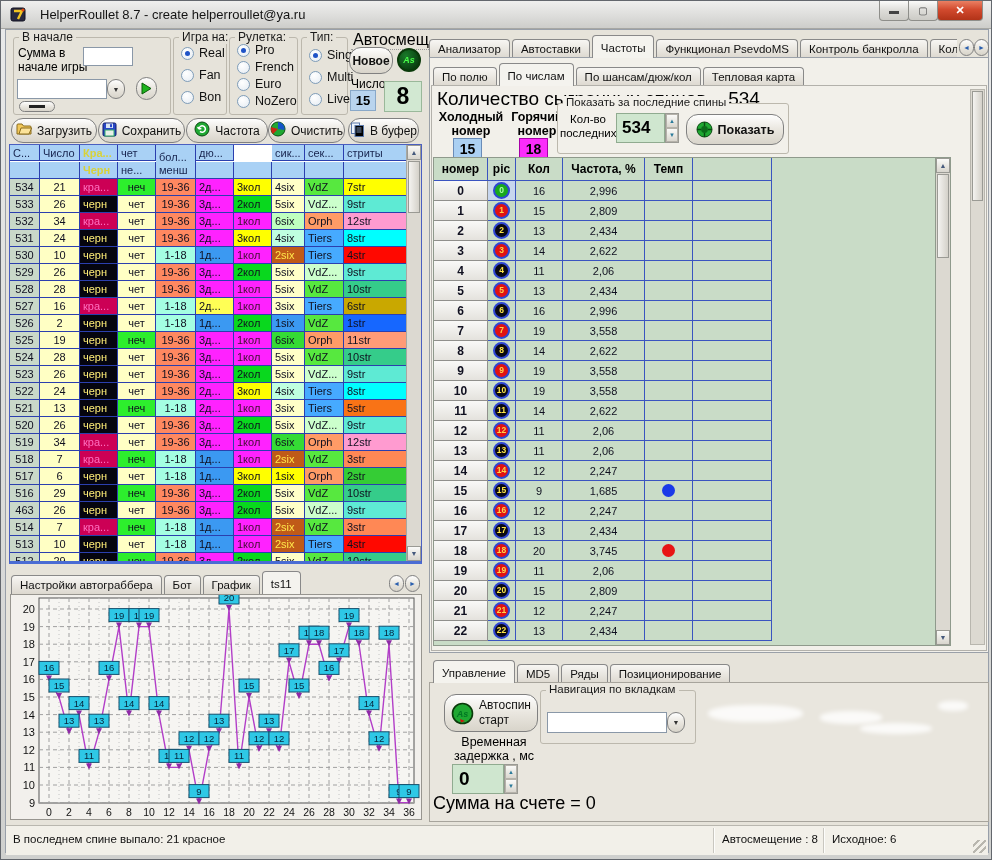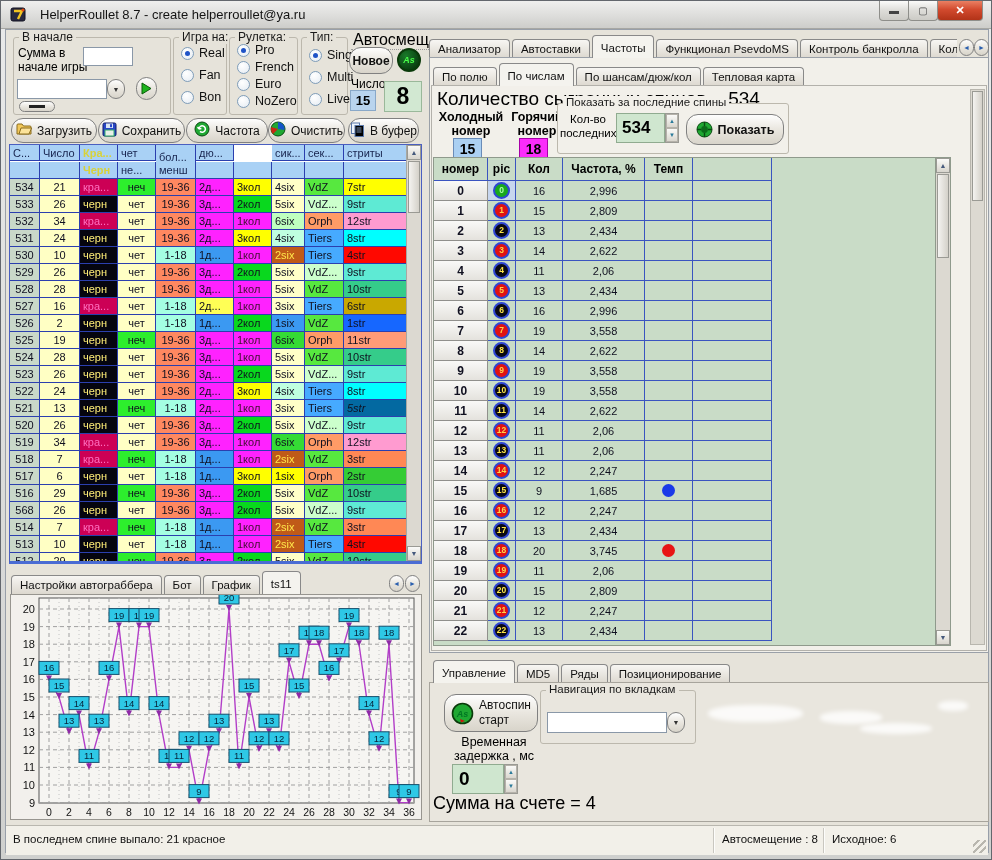--- a/index.html
+++ b/index.html
@@ -75,21 +75,21 @@
   .x-s1b{background:#3b99f2;}
   .x-s1y{background:#ffff00;}
   .x-vdz{background:#57e83f;}
   .x-vdzm{background:#ccffcc;}
   .x-orph{background:#ff9b66;}
   .x-tiers{background:#46aaff;}
   .x-styel{background:#ffff00;}  .x-stbrn{background:#5eead4;}
   .x-stpnk{background:#ff9bd0;}  .x-stcyn{background:#00ffff;}
   .x-stred{background:#ff0800;}  .x-sttea{background:#35cc8a;}
   .x-stmus{background:#c9a800;}  .x-stblu{background:#1667ff;}
-  .x-stsal{background:#ff9b77;}  .x-stcrm{background:#0369a1;font-style:italic;}
+  .x-stsal{background:#ff9b77;}  .x-stcrm{background:#f97316;}
   .x-stsa2{background:#ff8855;}  .x-stgrn{background:#35cc35;}
   .vscroll{width:15px;background:#dcd9d1;border-left:1px solid #a8a8a2;display:flex;
     flex-direction:column;}
   .sbtn{height:15px;flex:none;background:linear-gradient(#fafaf8,#d8d5cd);
     border:1px solid #9a9a94;font-size:7px;color:#45597c;display:flex;align-items:center;
     justify-content:center;}
   .sthumb{background:linear-gradient(90deg,#f4f3f0,#d4d1c9);border:1px solid #9a9a94;
     height:52px;margin:1px;flex:none;}
   .sspace{flex:1;}
   
@@ -482,21 +482,21 @@
         <div class="cell x-rowh">516</div>
         <div class="cell x-numy">29</div>
         <div class="cell x-chern">черн</div>
         <div class="cell x-nech">неч</div>
         <div class="cell x-b1936">19-36</div>
         <div class="cell x-dmag">3д...</div>
         <div class="cell x-k2">2кол</div>
         <div class="cell x-spy">5six</div>
         <div class="cell x-vdz">VdZ</div>
         <div class="cell x-sttea">10str</div>
-        <div class="cell x-rowh">568</div>
+        <div class="cell x-rowh">463</div>
         <div class="cell x-numy">26</div>
         <div class="cell x-chern">черн</div>
         <div class="cell x-chet">чет</div>
         <div class="cell x-b1936">19-36</div>
         <div class="cell x-dmag">3д...</div>
         <div class="cell x-k2">2кол</div>
         <div class="cell x-spy">5six</div>
         <div class="cell x-vdzm">VdZ...</div>
         <div class="cell x-stbrn">9str</div>
         <div class="cell x-rowh">514</div>
@@ -1037,21 +1037,21 @@
   </div>
 
   <div style="position:absolute;left:441px;top:734px;width:104px;text-align:center;font-size:12.5px">Временная</div>
   <div style="position:absolute;left:441px;top:748px;width:104px;text-align:center;font-size:12.5px">задержка , мс</div>
   <div class="greenfield" style="position:absolute;left:451px;top:763px;width:52px;height:30px;display:flex;align-items:center;padding-left:6px;font-size:19px">0</div>
   <div class="spin" style="position:absolute;left:503px;top:763px;width:14px;height:30px">
       <div>▲</div>
       <div>▼</div>
     </div>
 
-  <div style="position:absolute;left:432px;top:792px;font-size:18px;color:#000">Сумма на счете = 4</div>
+  <div style="position:absolute;left:432px;top:792px;font-size:18px;color:#000">Сумма на счете = 0</div>
 
   <div class="statusbar">
     <div class="statustext" style="left:7px">В последнем спине выпало: 21 красное</div>
     <div class="statussep" style="left:707px"></div>
     <div class="statustext" style="left:716px">Автосмещение : 8</div>
     <div class="statussep" style="left:817px"></div>
     <div class="statustext" style="left:826px">Исходное: 6</div>
     <div class="grip"></div>
   </div>
 </div>

